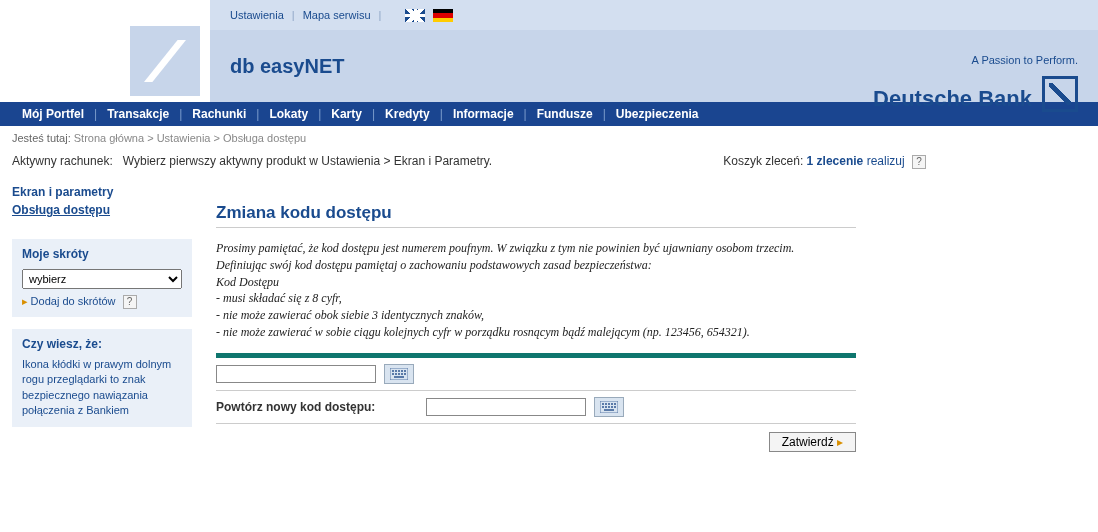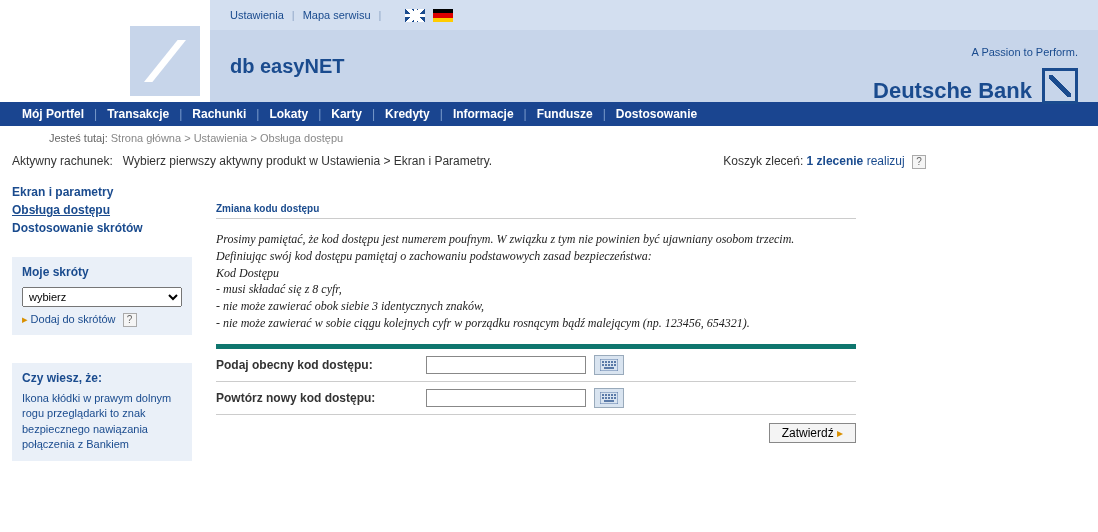--- a/index.html
+++ b/index.html
@@ -17,53 +17,53 @@
   .flag-uk::before{content:"";position:absolute;inset:0;background:
     linear-gradient(45deg,transparent 40%,#fff 40%,#fff 60%,transparent 60%),
     linear-gradient(-45deg,transparent 40%,#fff 40%,#fff 60%,transparent 60%),
     linear-gradient(#fff,#fff) center/100% 3px no-repeat,
     linear-gradient(#fff,#fff) center/3px 100% no-repeat,
     linear-gradient(#c00,#c00) center/100% 2px no-repeat,
     linear-gradient(#c00,#c00) center/2px 100% no-repeat;}
   .flag-de { background: linear-gradient(#000 0 33%, #d00 33% 66%, #fc0 66%); }
   .header-band { flex: 1; background: #c7d5ea; display: flex; align-items: center; padding-left: 20px; position: relative; }
   .product-name { font-size: 20px; font-weight: bold; color: #1a4b8e; }
-  .db-brand { position: absolute; right: 20px; top: 16px; text-align: right; }
+  .db-brand { position: absolute; right: 20px; top: 24px; text-align: right; }
   .db-tagline { color: #1a4b8e; font-size: 11px; margin-bottom: 10px; }
   .db-logo-row { display: flex; align-items: flex-end; justify-content: flex-end; gap: 10px; }
   .db-name { font-size: 22px; font-weight: bold; color: #1a4b8e; }
   .db-mark { width: 36px; height: 36px; border: 3px solid #1a4b8e; position: relative; }
   .db-mark::after { content: ""; position: absolute; left: 4px; right: 4px; top: 4px; bottom: 4px; background: linear-gradient(45deg, transparent 42%, #1a4b8e 42% 58%, transparent 58%); }
   .navbar { background: #1a4590; height: 24px; display: flex; align-items: center; padding: 0 12px; }
   .navbar a { color: #fff; font-weight: bold; font-size: 12px; text-decoration: none; padding: 0 10px; }
   .navbar .nsep { color: #7a9acb; }
   .breadcrumb { padding: 6px 12px; font-size: 11px; color: #888; }
   .breadcrumb a { color: #888; text-decoration: none; }
-  .breadcrumb .bclabel { color: #666; margin-left: 37px; }
+  .breadcrumb .bclabel { color: #666; }
   .inforow { padding: 4px 12px 14px; font-size: 12px; display: flex; }
   .inforow .acct { color: #333; }
   .inforow .cart { margin-left: auto; padding-right: 160px; }
   .inforow .cart a { color: #1a4b8e; font-weight: bold; text-decoration: none; }
   .inforow .cart .realizuj { color: #1a4b8e; font-weight: normal; }
   .helpbox { display: inline-block; width: 14px; height: 14px; border: 1px solid #aaa; text-align: center; line-height: 12px; font-size: 10px; color: #666; background: #f5f5f5; margin-left: 4px; }
   .content { display: flex; padding: 0 12px 20px; gap: 24px; }
   .sidebar { width: 180px; flex-shrink: 0; }
   .sidenav { margin-bottom: 20px; }
   .sidenav a { display: block; color: #1a4b8e; text-decoration: none; font-size: 12px; font-weight: bold; padding: 2px 0; }
   .sidenav a.active { text-decoration: underline; }
-  .sidebox { background: #eaf0f8; padding: 8px 10px; margin-bottom: 28px; }
+  .sidebox { background: #eaf0f8; padding: 8px 10px; margin-bottom: 12px; }
   .sidebox h4 { color: #1a4b8e; font-size: 12px; font-weight: bold; margin-bottom: 8px; }
   .sidebox select { width: 100%; font-size: 11px; padding: 2px; }
   .sidebox .addlink { color: #1a4b8e; font-size: 11px; text-decoration: none; display: inline-block; margin-top: 6px; }
   .sidebox .addlink::before { content: "▸ "; color: #d98f00; }
   .tipbox { background: #eaf0f8; padding: 8px 10px; }
   .tipbox h4 { color: #1a4b8e; font-size: 12px; margin-bottom: 6px; }
   .tipbox p { color: #1a4b8e; font-size: 11px; line-height: 1.4; }
   .main { flex: 1; max-width: 640px; }
-  .main h2 { color: #1a4b8e; font-size: 10px; font-weight: bold; margin: 20px 0 6px; border-bottom: 1px solid #ccc; padding-bottom: 4px; }
+  .main h2 { color: #1a4b8e; font-size: 17px; font-weight: bold; margin: 20px 0 6px; border-bottom: 1px solid #ccc; padding-bottom: 4px; }
   .main .instr { font-style: italic; font-family: Georgia, 'Times New Roman', serif; font-size: 12px; color: #222; line-height: 1.4; padding: 6px 0 12px; border-bottom: 5px solid #0f766e; }
   .formrow { display: flex; align-items: center; padding: 6px 0; border-bottom: 1px solid #ccc; }
   .formrow label { width: 210px; font-weight: bold; font-size: 12px; }
   .formrow input[type=password] { width: 160px; border: 1px solid #888; height: 18px; padding: 1px 3px; }
   .kbdbtn { width: 30px; height: 20px; margin-left: 8px; border: 1px solid #9ab; background: #d9e4f0; display:inline-flex; align-items:center; justify-content:center; cursor:pointer; }
   .kbdbtn svg { width: 18px; height: 12px; }
   .submitrow { text-align: right; padding: 8px 0 0; }
   .submitrow button { padding: 2px 12px; font-size: 12px; border: 1px solid #888; background: #f4f4f4; cursor: pointer; }
   .submitrow button::after { content: " ▸"; color: #d98f00; }
 </style>
@@ -107,21 +107,21 @@
     <a href="#">Lokaty</a>
     <span class="nsep">|</span>
     <a href="#">Karty</a>
     <span class="nsep">|</span>
     <a href="#">Kredyty</a>
     <span class="nsep">|</span>
     <a href="#">Informacje</a>
     <span class="nsep">|</span>
     <a href="#">Fundusze</a>
     <span class="nsep">|</span>
-    <a href="#">Dostosowanie</a>
+    <a href="#">Ubezpieczenia</a>
   </div>
 
 <div class="breadcrumb">
   <span class="bclabel">Jesteś tutaj:</span>
   <span id="bc-items"> <a href="#">Strona główna</a>  &gt; <a href="#">Ustawienia</a>  &gt; <a href="#">Obsługa dostępu</a></span>
 </div>
 
 <div class="inforow">
   <span class="acct">
     <span>Aktywny rachunek:</span>
@@ -134,21 +134,20 @@
     <a href="#" class="realizuj">realizuj</a>
     <span class="helpbox">?</span>
   </span>
 </div>
 
 <div class="content">
   <div class="sidebar">
     <div class="sidenav" id="sidenav">
         <a href="#">Ekran i parametry</a>
         <a href="#" class="active">Obsługa dostępu</a>
-        <a href="#">Dostosowanie skrótów</a>
       </div>
 
     <div class="sidebox">
       <h4>Moje skróty</h4>
       <select>
         <option>wybierz</option>
       </select>
       <a href="#" class="addlink">
         <span>Dodaj do skrótów</span>
         <span class="helpbox">?</span>
@@ -159,21 +158,20 @@
       <h4>Czy wiesz, że:</h4>
       <p>Ikona kłódki w prawym dolnym rogu przeglądarki to znak bezpiecznego nawiązania połączenia z Bankiem</p>
     </div>
   </div>
 
   <div class="main">
     <h2>Zmiana kodu dostępu</h2>
     <div class="instr" id="instr">Prosimy pamiętać, że kod dostępu jest numerem poufnym. W związku z tym nie powinien być ujawniany osobom trzecim.<br>Definiując swój kod dostępu pamiętaj o zachowaniu podstawowych zasad bezpieczeństwa:<br>Kod Dostępu<br>- musi składać się z 8 cyfr,<br>- nie może zawierać obok siebie 3 identycznych znaków,<br>- nie może zawierać w sobie ciągu kolejnych cyfr w porządku rosnącym bądź malejącym (np. 123456, 654321).</div>
 
     <div class="formrow">
-      <label>Podaj obecny kod dostępu:</label>
       <input type="password" style="">
       <span class="kbdbtn">
         <svg viewBox="0 0 18 12">
             <rect x="0" y="0" width="18" height="12" fill="none" stroke="#5a7aa8"></rect>
             <rect x="2" y="2" width="2" height="2" fill="#5a7aa8"></rect>
             <rect x="5" y="2" width="2" height="2" fill="#5a7aa8"></rect>
             <rect x="8" y="2" width="2" height="2" fill="#5a7aa8"></rect>
             <rect x="11" y="2" width="2" height="2" fill="#5a7aa8"></rect>
             <rect x="14" y="2" width="2" height="2" fill="#5a7aa8"></rect>
             <rect x="2" y="5" width="2" height="2" fill="#5a7aa8"></rect>

